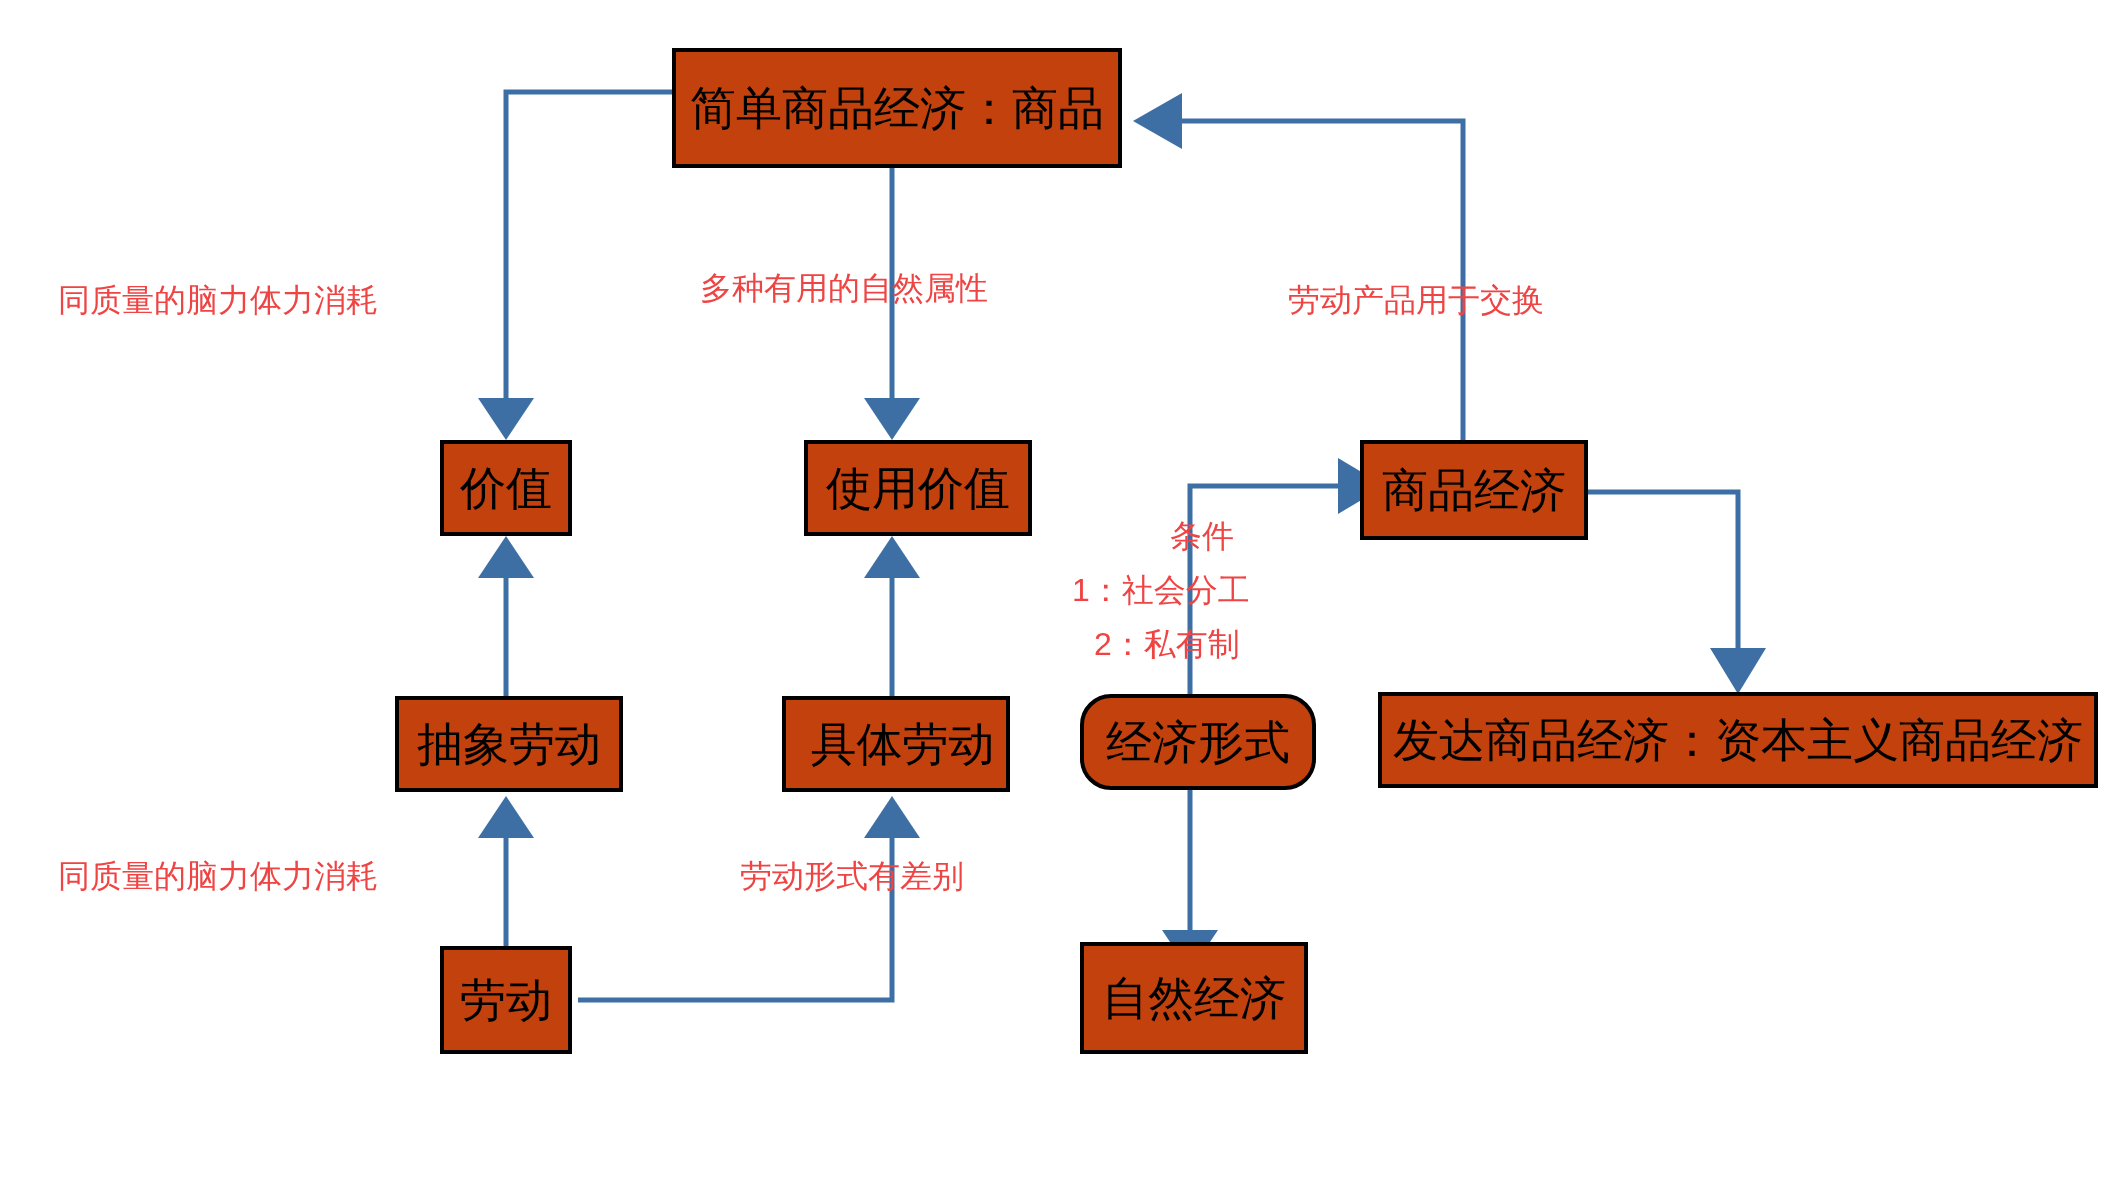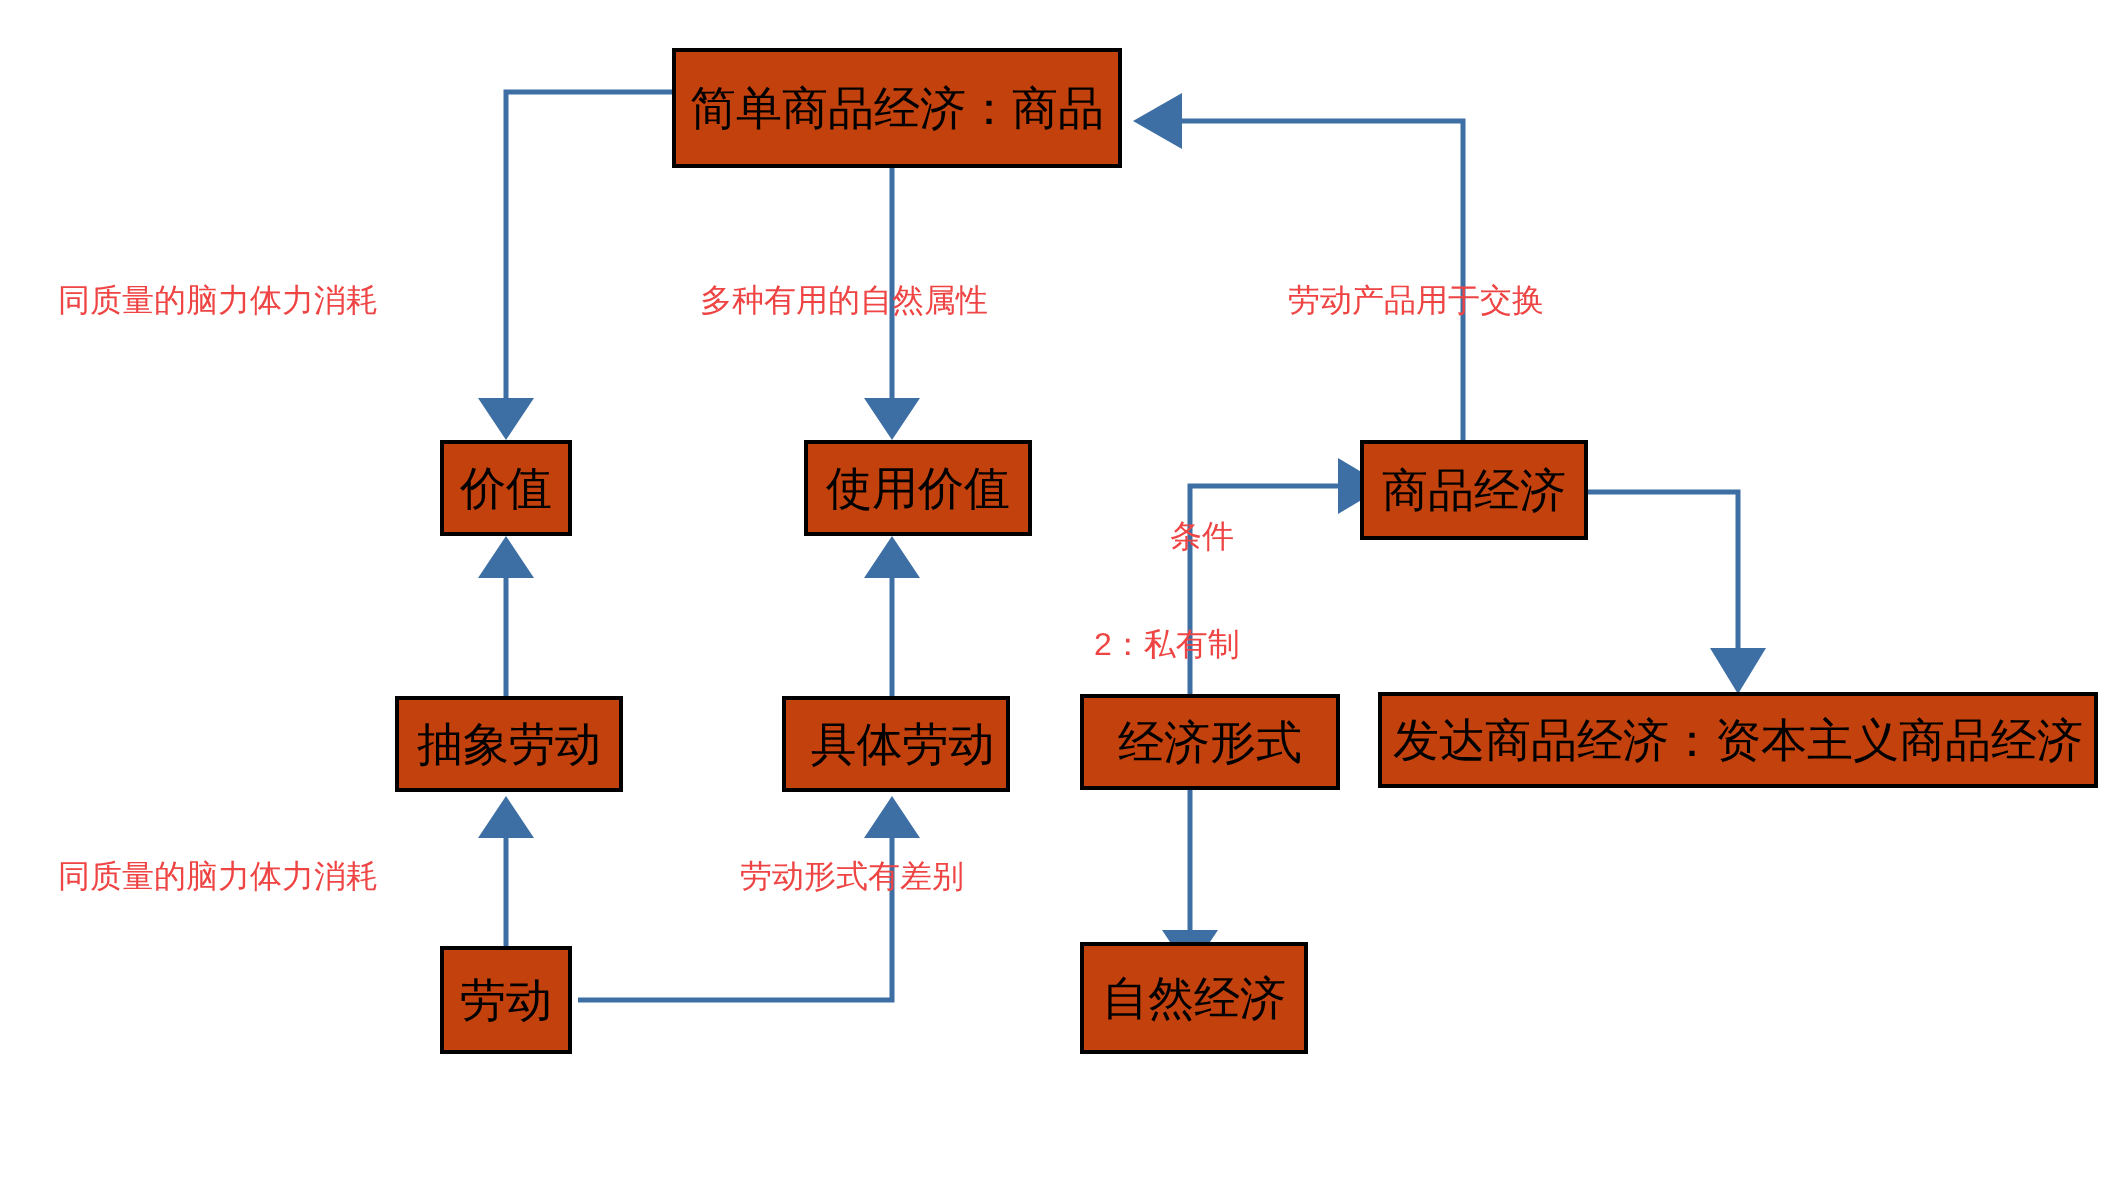--- a/index.html
+++ b/index.html
@@ -128,44 +128,45 @@
   </div>
 
   <div class="node" style="left:395px; top:696px; width:228px; height:96px;">
     <span>抽象劳动</span>
   </div>
 
   <div class="node" style="left:782px; top:696px; width:228px; height:96px;padding-left:13px;">
     <span>具体劳动</span>
   </div>
 
-  <div class="node" style="left:1080px; top:694px; width:260px; height:96px;">
+  <div class="node" style="left:1080px; top:694px; width:236px; height:96px;border-radius:31px;">
     <span>经济形式</span>
   </div>
 
   <div class="node" style="left:1378px; top:692px; width:720px; height:96px;">
     <span>发达商品经济：资本主义商品经济</span>
   </div>
 
   <div class="node" style="left:440px; top:946px; width:132px; height:108px;">
     <span>劳动</span>
   </div>
 
   <div class="node" style="left:1080px; top:942px; width:228px; height:112px;">
     <span>自然经济</span>
   </div>
 
   <div class="edge-label" style="left:58px; top:282px;">同质量的脑力体力消耗</div>
 
-  <div class="edge-label" style="left:700px; top:282px;">多种有用的自然属性</div>
+  <div class="edge-label" style="left:700px; top:270px;">多种有用的自然属性</div>
 
   <div class="edge-label" style="left:1288px; top:282px;">劳动产品用于交换</div>
 
   <div class="edge-label center" style="left:1142px; top:518px; width:120px;">条件</div>
 
+  <div class="edge-label" style="left:1072px; top:572px;">1：社会分工</div>
 
   <div class="edge-label" style="left:1094px; top:626px;">2：私有制</div>
 
   <div class="edge-label" style="left:58px; top:858px;">同质量的脑力体力消耗</div>
 
   <div class="edge-label" style="left:740px; top:858px;">劳动形式有差别</div>
 
 </div>
 
 </body></html>

